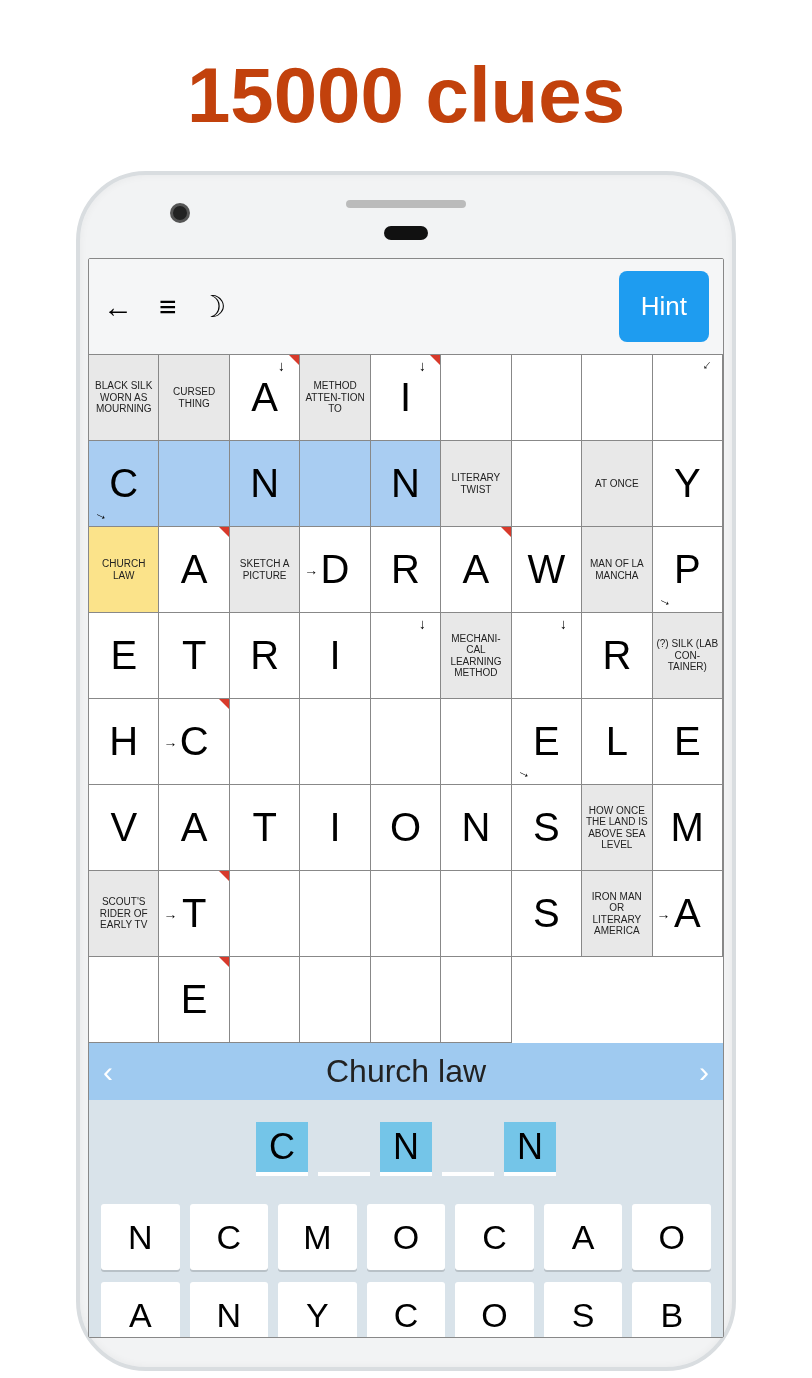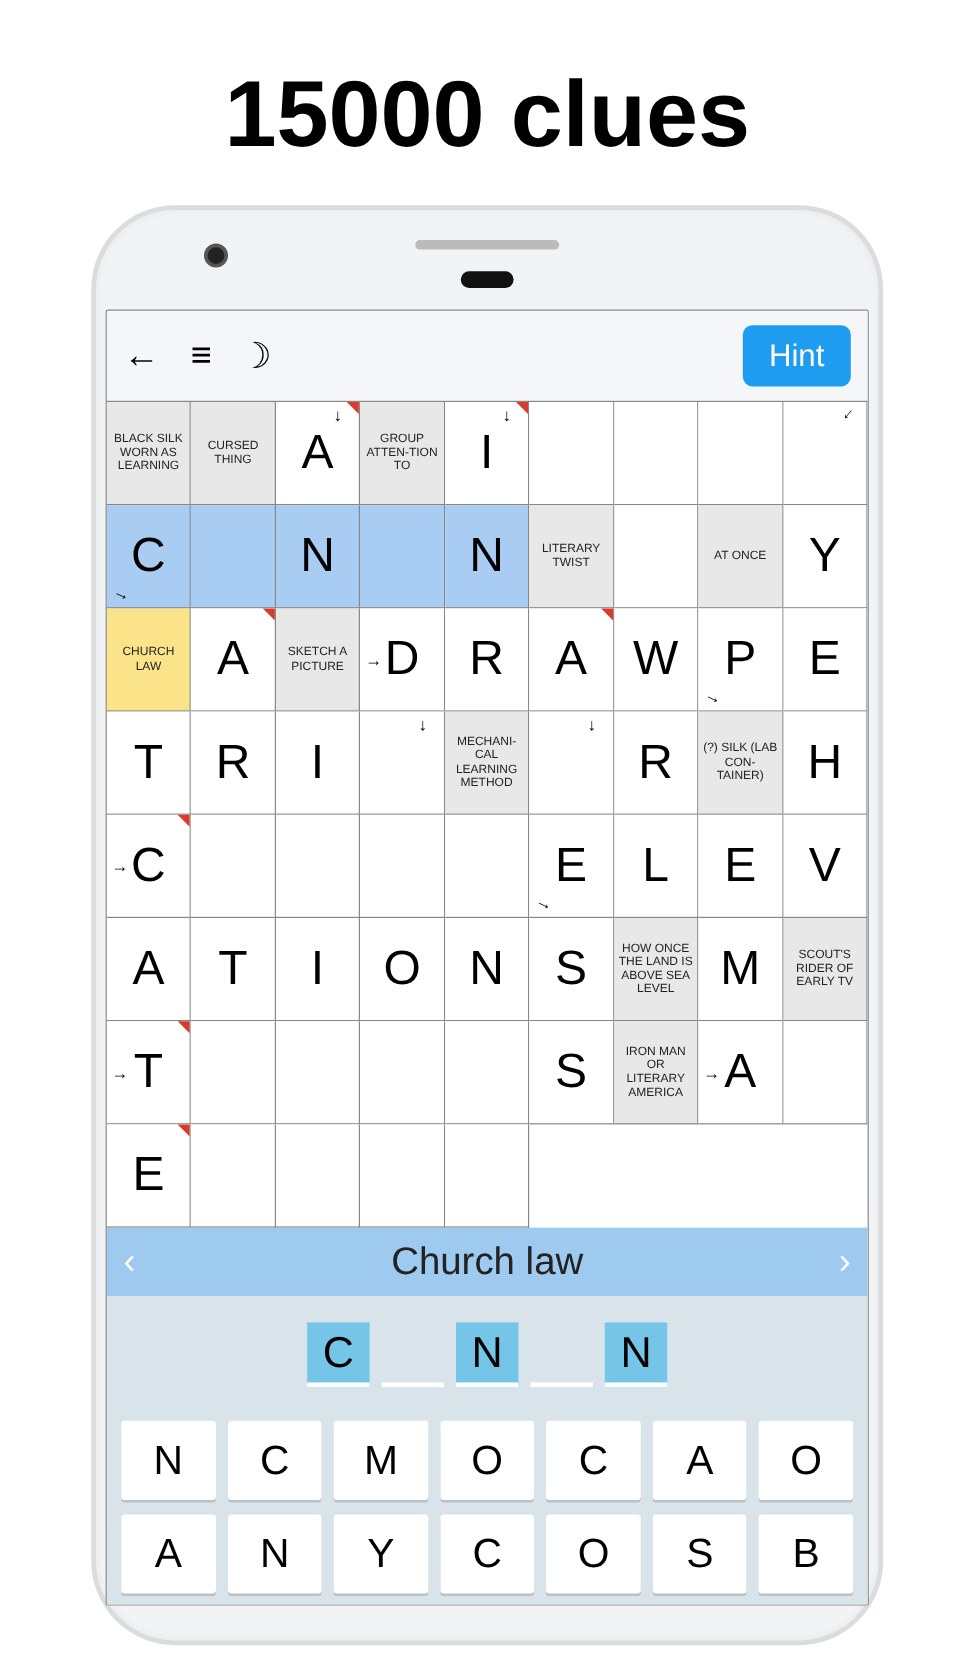--- a/index.html
+++ b/index.html
@@ -8,21 +8,21 @@
     background: #fff;
     width: 812px;
     height: 1378px;
     overflow: hidden;
     position: relative;
   }
   .headline {
     text-align: center;
     font-size: 78px;
     font-weight: 700;
-    color: #000000;
+    color: #c2410c;
     padding: 50px 0 30px 0;
   }
   .phone {
     width: 660px;
     margin: 0 auto;
     border: 4px solid #d9dde0;
     border-radius: 70px;
     background: #f2f3f4;
     padding: 25px 8px 0 8px;
     position: relative;
@@ -56,21 +56,21 @@
     gap: 26px;
     background: #f5f6f7;
   }
   .tb-icon { font-size: 30px; color: #000; cursor: pointer; }
   .tb-icon.menu { letter-spacing: -3px; }
   .hint-btn {
     margin-left: auto;
     background: #1e9cf0;
     color: #fff;
     font-size: 26px;
-    padding: 10px 22px;
+    padding: 20px 22px;
     border-radius: 8px;
     border: none;
     cursor: pointer;
   }
   .grid {
     display: grid;
     grid-template-columns: repeat(9, 1fr);
     grid-template-rows: repeat(8, 86px);
     border-top: 1px solid #888;
   }
@@ -169,24 +169,24 @@
 
   <div class="screen">
     <div class="toolbar">
       <span class="tb-icon">←</span>
       <span class="tb-icon menu">≡</span>
       <span class="tb-icon">☽</span>
       <button class="hint-btn">Hint</button>
     </div>
 
     <div class="grid" id="grid">
-        <div class="cell clue">BLACK SILK WORN AS LEARNING</div>
+        <div class="cell clue">BLACK SILK WORN AS MOURNING</div>
         <div class="cell clue">CURSED THING</div>
         <div class="cell letter red-corner">A<span class="arrow-d">→</span></div>
-        <div class="cell clue">GROUP ATTEN-TION TO</div>
+        <div class="cell clue">METHOD ATTEN-TION TO</div>
         <div class="cell letter red-corner">I<span class="arrow-d">→</span></div>
         <div class="cell"></div>
         <div class="cell"></div>
         <div class="cell"></div>
         <div class="cell">
           <span class="arrow-dl">→</span>
         </div>
         <div class="cell letter highlight">C<span class="arrow-dr">→</span></div>
         <div class="cell letter highlight"></div>
         <div class="cell letter highlight">N</div>
@@ -196,20 +196,21 @@
         <div class="cell"></div>
         <div class="cell clue">AT ONCE</div>
         <div class="cell letter">Y</div>
         <div class="cell clue active">CHURCH LAW</div>
         <div class="cell letter red-corner">A</div>
         <div class="cell clue">SKETCH A PICTURE</div>
         <div class="cell letter">D<span class="arrow-r">→</span></div>
         <div class="cell letter">R</div>
         <div class="cell letter red-corner">A</div>
         <div class="cell letter">W</div>
+        <div class="cell clue">MAN OF LA MANCHA</div>
         <div class="cell letter">P<span class="arrow-dr">→</span></div>
         <div class="cell letter">E</div>
         <div class="cell letter">T</div>
         <div class="cell letter">R</div>
         <div class="cell letter">I</div>
         <div class="cell">
           <span class="arrow-d">→</span>
         </div>
         <div class="cell clue">MECHANI-CAL LEARNING METHOD</div>
         <div class="cell">

